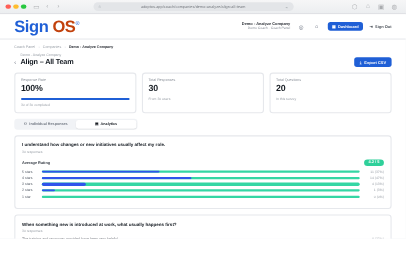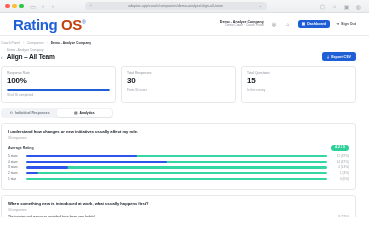--- a/index.html
+++ b/index.html
@@ -56,21 +56,21 @@
     color:#6b7280; font-size:5px;
   }
   .btn-dash {
     background:#1f5fd6; color:#fff; border-radius:2.5px;
     height:8.5px; padding:0 4px; display:flex; align-items:center; gap:2px;
     font-size:3.6px; font-weight:700;
   }
   .signout { display:flex;align-items:center;gap:2px; font-size:3.6px; color:#4a5058; font-weight:600;}
 
   
-  .content { padding: 5px 13px 0 1px; }
+  .content { padding: 5px 13px 0 13px; }
   .crumbs { display:flex; align-items:center; gap:3px; font-size:3.3px; color:#9aa0a8; margin-bottom:4px;}
   .crumbs .sep { color:#c3c7cd; font-size:3.2px;}
   .crumbs .cur { color:#2b2f36; font-weight:700; }
 
   .title-row { display:flex; align-items:flex-end; gap:4px; margin-bottom:5px;}
   .back-ico { font-size:5px; color:#6b7280; line-height:1; padding-bottom:1px;}
   .title-block .eyebrow { font-size:3.2px; color:#9aa0a8; line-height:1.2;}
   .title-block h1 { font-size:6.6px; color:#141a21; font-weight:700; line-height:1.2; letter-spacing:-.15px;}
   .export-btn {
     margin-left:auto; background:#1f5fd6; color:#fff; border-radius:2.5px;
@@ -145,21 +145,21 @@
       <span class="chrome-ico">⌂</span>
       <span class="chrome-ico">▣</span>
       <span class="chrome-ico">◍</span>
     </div>
   </div>
 
   <div class="page">
 
     <div class="appbar">
       <div class="logo">
-        <span>Rating</span>
+        <span>Sign</span>
         <span class="os">OS</span><sup>®</sup>
       </div>
       <div class="appbar-right">
         <div class="org">
           <div class="org-name">Demo - Analyze Company</div>
           <div class="org-sub">Demo Coach · Coach Panel</div>
         </div>
         <span class="icon-btn">◎</span>
         <span class="icon-btn">⌂</span>
         <div class="btn-dash">
@@ -204,21 +204,21 @@
           </div>
           <div class="sub">30 of 30 completed</div>
         </div>
         <div class="card">
           <div class="lbl">Total Responses</div>
           <div class="val">30</div>
           <div class="sub">From 30 users</div>
         </div>
         <div class="card">
           <div class="lbl">Total Questions</div>
-          <div class="val">15</div>
+          <div class="val">20</div>
           <div class="sub">In this survey</div>
         </div>
       </div>
 
       <div class="tabs">
         <div class="tab">
           <span>⚇</span>
           <span>Individual Responses</span>
         </div>
         <div class="tab active">

